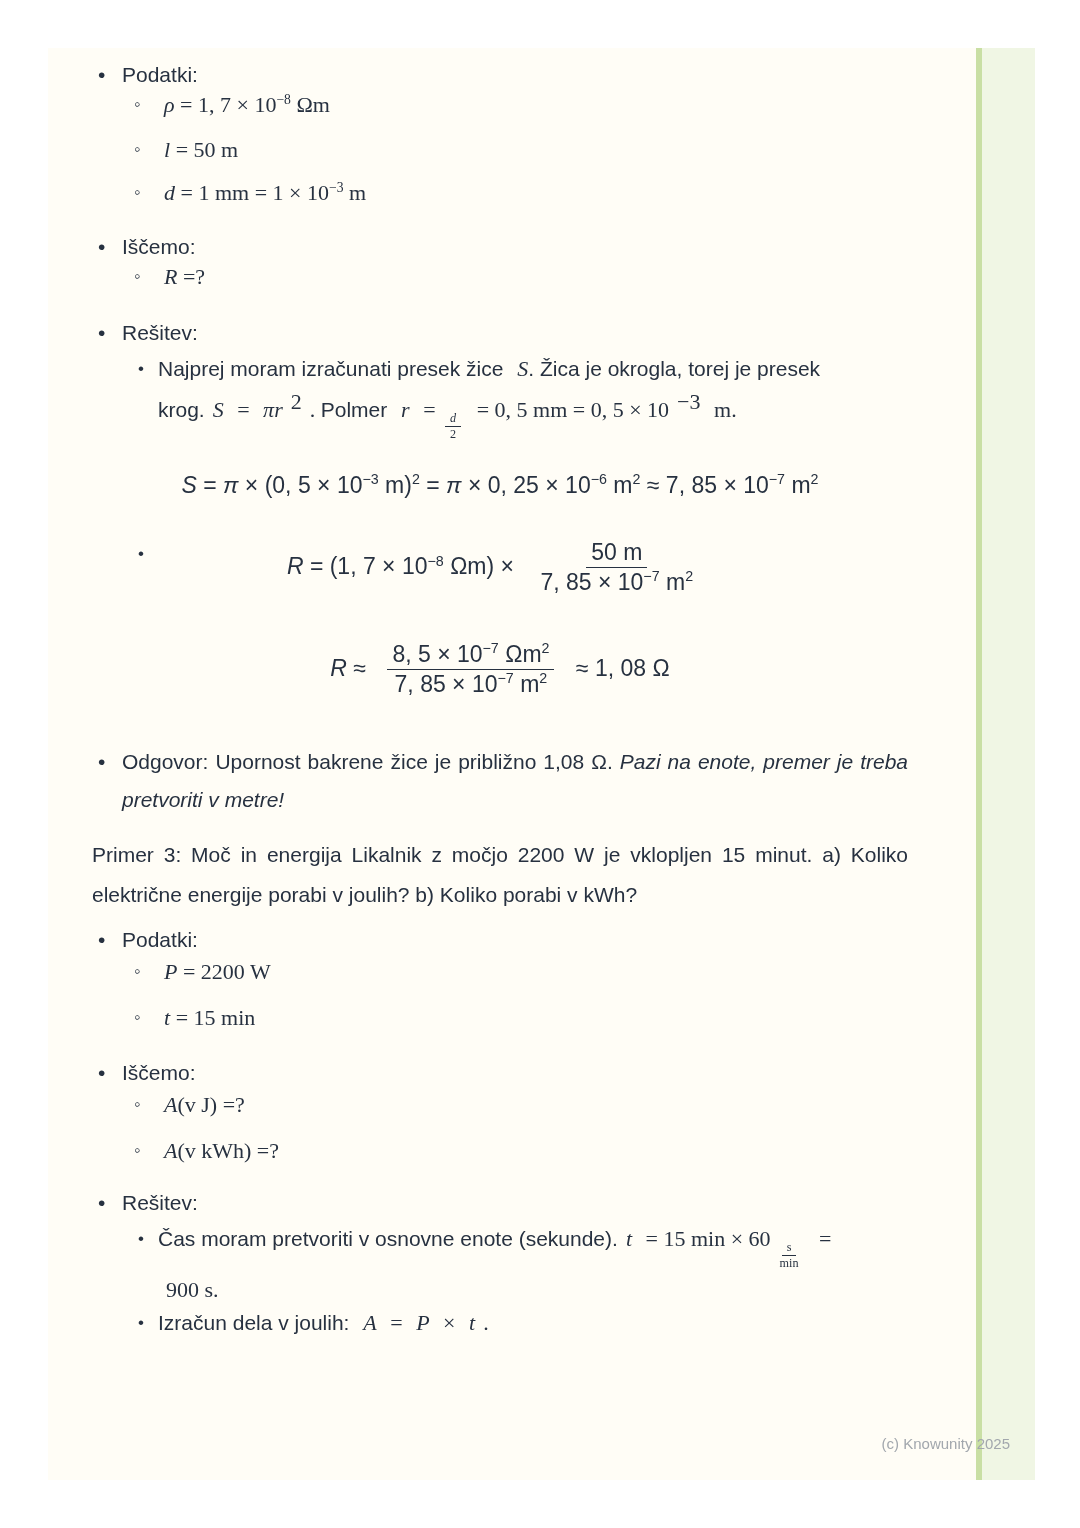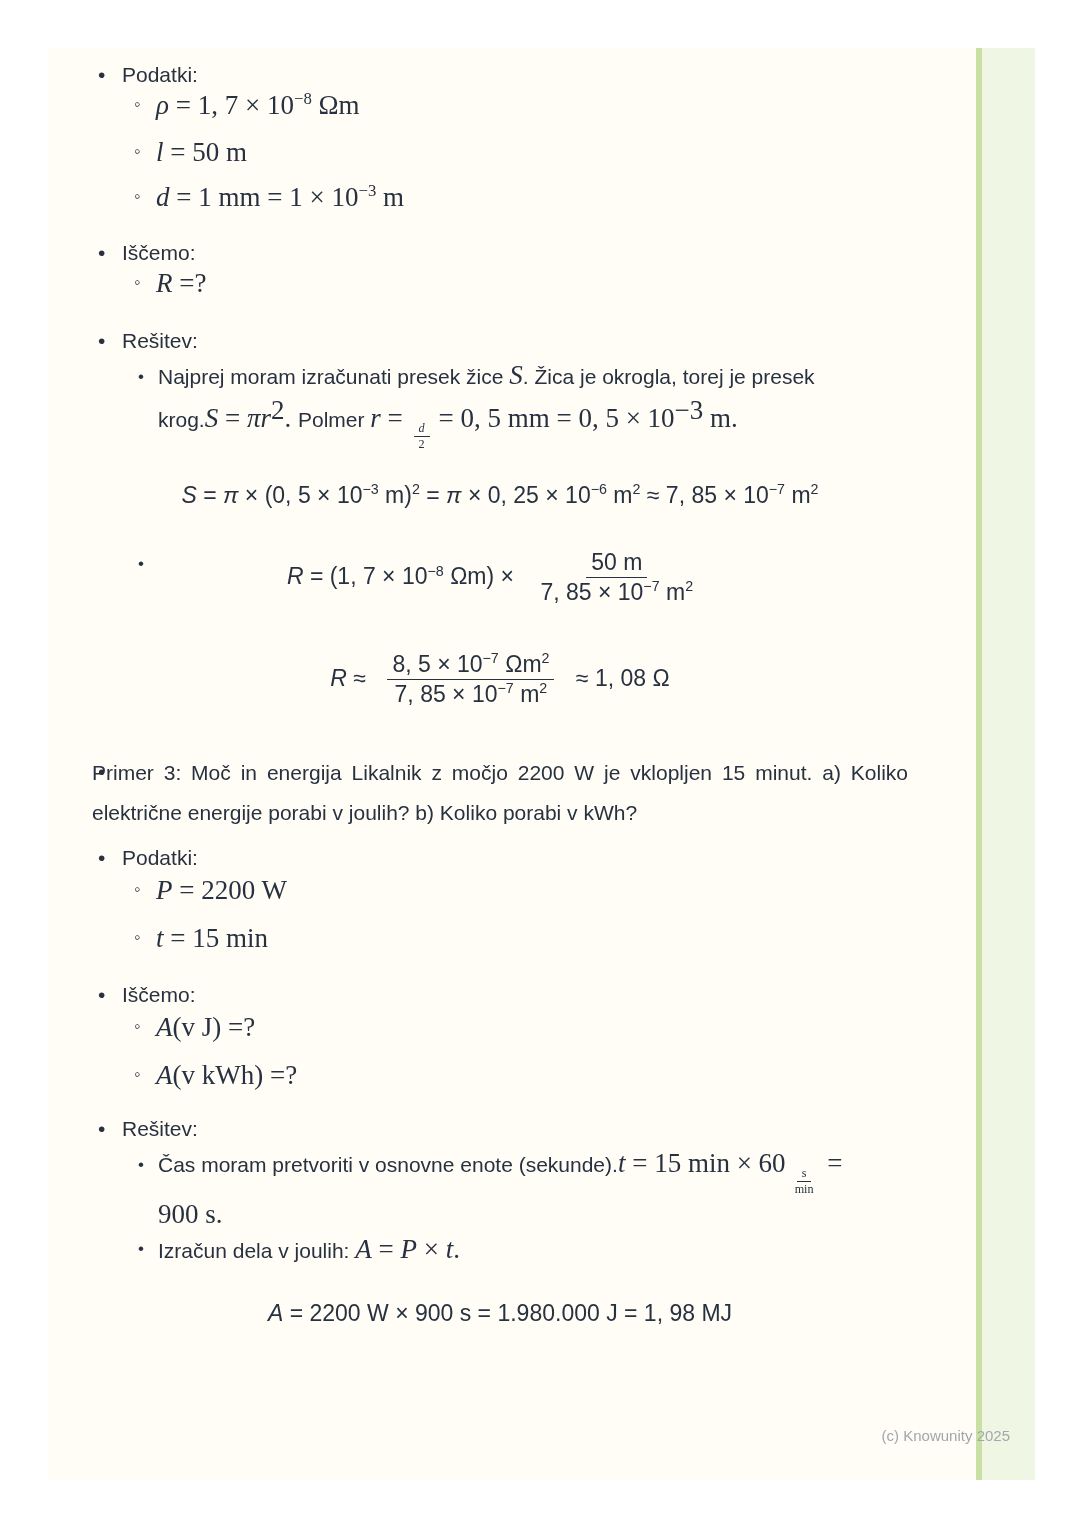--- a/index.html
+++ b/index.html
@@ -21,38 +21,38 @@
   }
   .li{position:relative;}
   .l1{padding-left:30px;}
   .l1 > .mk{position:absolute;left:6px;top:0;font-size:21px;}
   .l2{padding-left:64px;}
   .l2 > .mk{position:absolute;left:42px;top:-1px;font-size:18px;}
   .l3{padding-left:66px;}
   .l3 > .mk{position:absolute;left:46px;top:0;font-size:17px;}
   .bold{font-weight:normal;}
   .it{font-style:italic;}
-  .math{font-family:"Liberation Serif",serif;font-size:27px;}
+  .math{font-family:"Liberation Serif",serif;font-size:22px;margin-left:8px;}
   .content .math{line-height:30px;}
   sup{font-size:0.62em;line-height:0;}
   .frac{
     display:inline-flex;flex-direction:column;align-items:center;
     vertical-align:middle;margin:0 15px;line-height:1.2;
   }
   .frac .num{padding:0 5px 1px;border-bottom:1.5px solid currentColor;display:block;}
   .frac .den{padding:1px 5px 0;display:block;}
   .frac.sm{font-size:0.58em;line-height:1.1;vertical-align:-0.4em;margin:0 2px 0 4px;}
   .display{
     text-align:center;font-family:Liberation Sans, sans-serif;font-size:23px;
     line-height:34px;
   }
   .just{text-align:justify;}
   .para{line-height:40px;}
   .footer{
-    position:absolute;right:70px;bottom:84px;z-index:5;
+    position:absolute;right:70px;bottom:76px;z-index:5;
     font-size:15px;color:#a2a7ad;
   }
   
   .mt0{margin-top:0;}  .mt2{margin-top:2px;}  .mt10{margin-top:10px;}
   .mt12{margin-top:12px;} .mt13{margin-top:13px;} .mt14{margin-top:16px;}
   .mt15{margin-top:15px;} .mt16{margin-top:16px;} .mt22{margin-top:22px;}
   .mt24{margin-top:24px;} .mt25{margin-top:25px;} .mt26{margin-top:26px;}
   .mt28{margin-top:28px;} .mt30{margin-top:30px;}
   .mt37{margin-top:37px;} .mt44{margin-top:44px;}
   .lh37{line-height:37px;} .lh38{line-height:38px;}
@@ -110,20 +110,21 @@
           <span class="num"><span>50 m</span></span>
           <span class="den"><span>7, 85 × 10</span><sup>−7</sup><span> m</span><sup>2</sup></span>
         </span></div>
     <div class="display mt44"><span class="it">R</span><span> ≈ </span><span class="frac">
           <span class="num"><span>8, 5 × 10</span><sup>−7</sup><span> Ωm</span><sup>2</sup></span>
           <span class="den"><span>7, 85 × 10</span><sup>−7</sup><span> m</span><sup>2</sup></span>
         </span><span> ≈ 1, 08 Ω</span></div>
 
     <div class="li l1 mt44 lh38 just">
       <span class="mk">•</span>
+      <span class="txt"><span class="bold">Odgovor:</span><span> Upornost bakrene žice je približno 1,08 Ω. </span><span class="it">Pazi na enote, premer je treba pretvoriti v metre!</span></span>
     </div>
 
     <div class="para mt14 just"><span class="bold">Primer 3: Moč in energija</span><span> Likalnik z močjo 2200 W je vklopljen 15 minut. a) Koliko električne energije porabi v joulih? b) Koliko porabi v kWh?</span></div>
 
     <div class="li l1 mt10">
       <span class="mk">•</span>
       <span class="txt"><span class="bold">Podatki:</span></span>
     </div>
     <div class="li l2 mt2">
       <span class="mk">◦</span>
@@ -155,18 +156,17 @@
       <span class="mk">•</span>
       <span class="txt"><span>Čas moram pretvoriti v osnovne enote (sekunde).</span><span class="it math">t</span><span class="math"> = 15 min × 60</span><span class="frac sm math">
             <span class="num"><span>s</span></span>
             <span class="den"><span>min</span></span>
           </span><span class="math"> =</span><br><span class="math">900 s.</span></span>
     </div>
     <div class="li l3 mt0">
       <span class="mk">•</span>
       <span class="txt"><span>Izračun dela v joulih: </span><span class="it math">A</span><span class="math"> = </span><span class="it math">P</span><span class="math"> × </span><span class="it math">t</span><span class="math">.</span></span>
     </div>
-    <div class="display mt30"><span class="it">A</span><span> = 2200 W × 900 s = 1.980.000 J = 1, 98 MJ</span></div>
 
   </div>
 </div>
 
 <div class="footer">(c) Knowunity 2025</div>
 
 </body></html>

